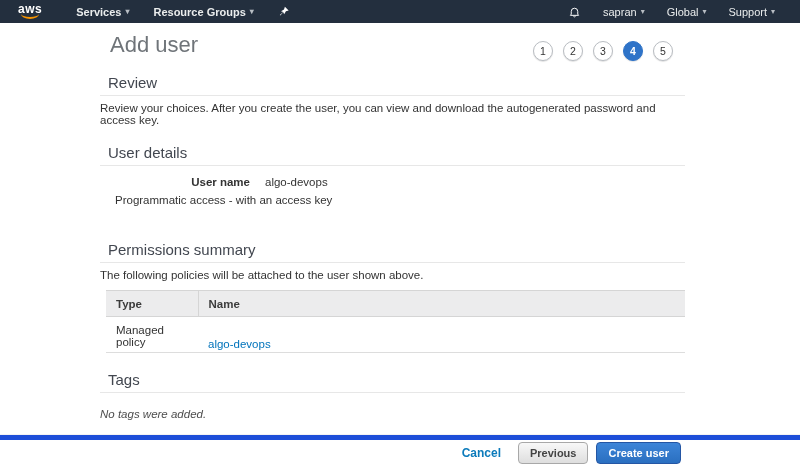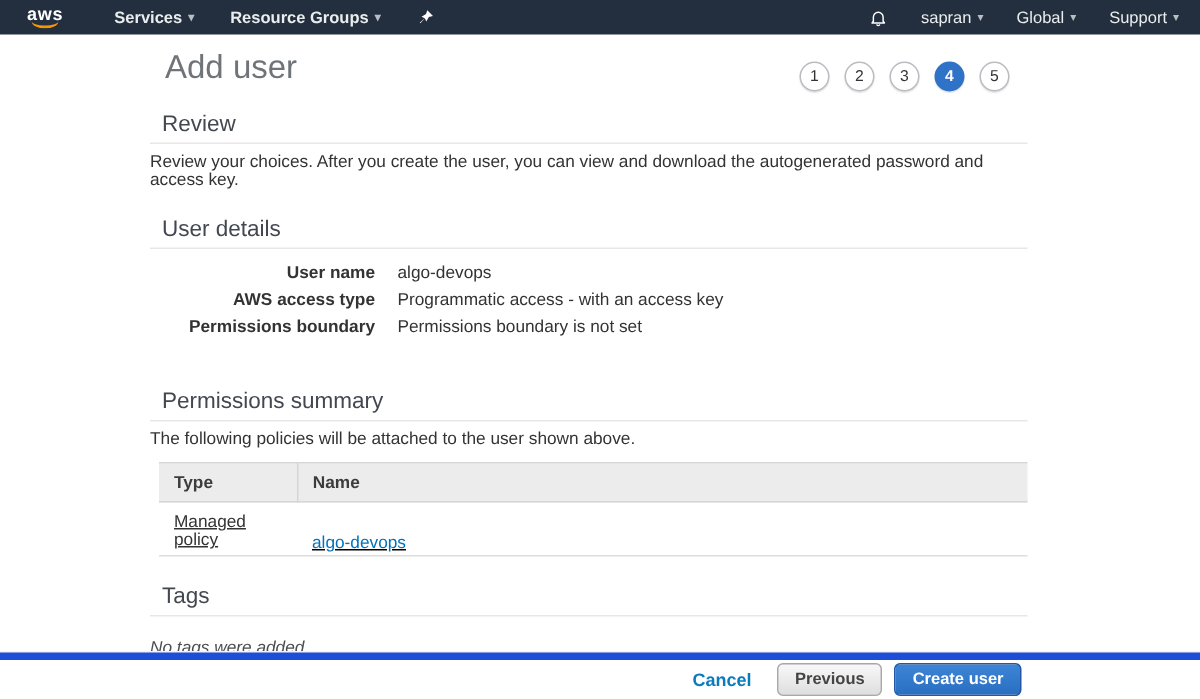--- a/index.html
+++ b/index.html
@@ -10,21 +10,21 @@
   
   .topnav { height:23px; background:#232f3e; display:flex; align-items:center;
     color:#eaeded; font-size:11px; }
   .logo { display:flex; flex-direction:column; align-items:center; margin-left:18px;
     cursor:pointer; }
   .logo-text { color:#fff; font-weight:bold; font-size:12px; line-height:11px; letter-spacing:.5px; }
   .logo-smile { width:18px; height:5px; border-bottom:2px solid #f79400;
     border-radius:0 0 9px 9px / 0 0 5px 5px; margin-top:-1px; }
   .nav-item { display:flex; align-items:center; gap:4px; cursor:pointer; white-space:nowrap; }
   .nav-left { display:flex; align-items:center; gap:24px; margin-left:34px; font-weight:bold; }
-  .nav-right { display:flex; align-items:center; gap:22px; margin-left:auto; margin-right:14px; }
+  .nav-right { display:flex; align-items:center; gap:22px; margin-left:auto; margin-right:25px; }
   .caret { font-size:8px; color:#b8bec4; line-height:1; }
   .pin-icon, .bell-icon { display:flex; align-items:center; cursor:pointer; }
 
   
   .page-title { position:absolute; left:110px; top:32px; font-size:22px; color:#6f7479;
     font-weight:400; }
   .steps { position:absolute; top:41px; left:533px; display:flex; gap:10px; }
   .step { width:20px; height:20px; border-radius:50%; background:#fff;
     border:1px solid #b9bdc2; box-shadow:0 1px 1px rgba(0,0,0,.12);
     font-size:10.5px; color:#333; display:flex; align-items:center; justify-content:center;
@@ -44,21 +44,21 @@
   .detail-label { width:150px; text-align:right; font-weight:bold; color:#333; }
   .detail-value { margin-left:15px; color:#333; }
 
   .sec-permissions { margin-top:32px; }
   .policy-table { margin-top:9px; margin-left:6px; width:579px; border:1px solid #d5d5d5;
     border-collapse:collapse; font-size:11.5px; }
   .policy-table th { background:#ececed; border-bottom:1px solid #d5d5d5;
     text-align:left; font-size:11.5px; color:#3c3c3c; height:26px; padding:0 10px;
     font-weight:bold; }
   .policy-table th.col-type { width:92px; border-right:1px solid #d5d5d5; }
-  .policy-table td { vertical-align:top; border:none;text-decoration:underline; }
+  .policy-table td { vertical-align:top; border:none; }
   .policy-table tr.data-row { height:36px; }
   .td-type { padding:7px 10px 0 10px; color:#333; }
   .td-name { padding:21px 10px 0 10px; }
   .policy-table { border-left:none; border-right:none; border-top:1px solid #d5d5d5;
     border-bottom:1px solid #ddd; }
   .link { color:#0073bb; text-decoration:none; cursor:pointer; }
 
   .sec-tags { margin-top:16px; }
   .tags-empty { font-size:11.5px; font-style:italic; color:#4d4d4d; margin-top:15px; }
 
@@ -141,26 +141,21 @@
 
     <div class="sec-userdetails">
       <div class="section-heading">User details</div>
       <hr class="rule">
       <div class="details">
         <div class="detail-row">
           <div class="detail-label">User name</div>
           <div class="detail-value">algo-devops</div>
         </div>
         <div class="detail-row">
-          <div class="detail-label">AWS access type</div>
           <div class="detail-value">Programmatic access - with an access key</div>
-        </div>
-        <div class="detail-row">
-          <div class="detail-label">Permissions boundary</div>
-          <div class="detail-value">Permissions boundary is not set</div>
         </div>
       </div>
     </div>
 
     <div class="sec-permissions">
       <div class="section-heading">Permissions summary</div>
       <hr class="rule">
       <div class="desc">The following policies will be attached to the user shown above.</div>
       <table class="policy-table">
         <thead>

